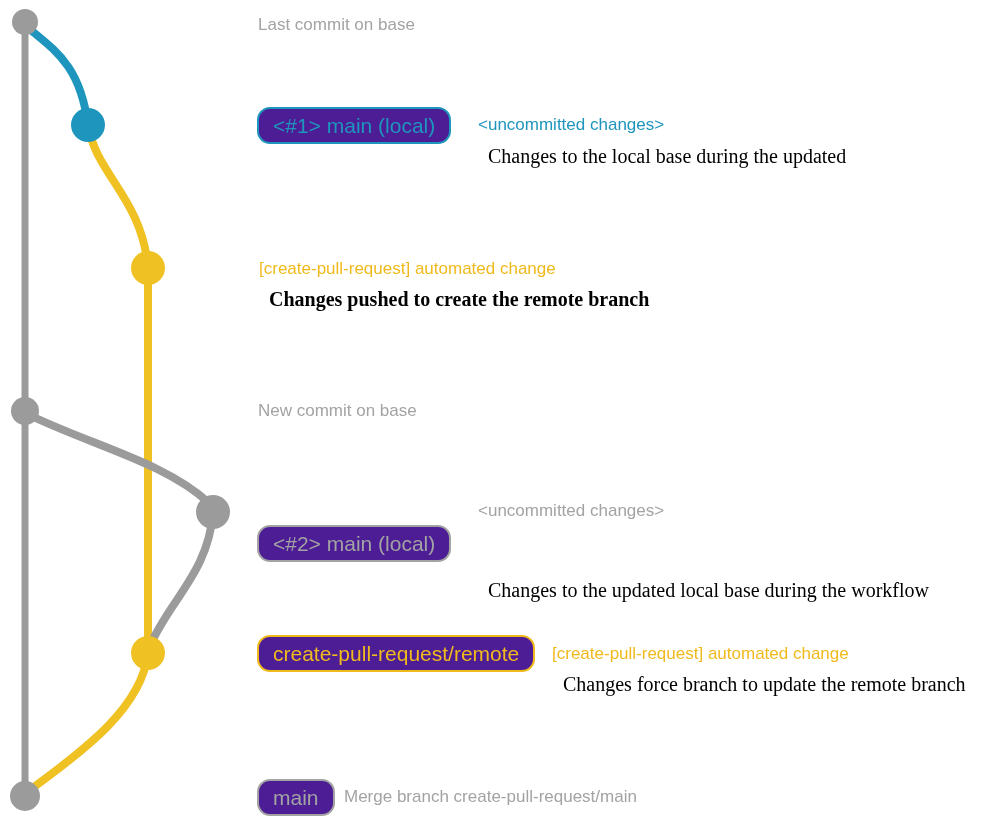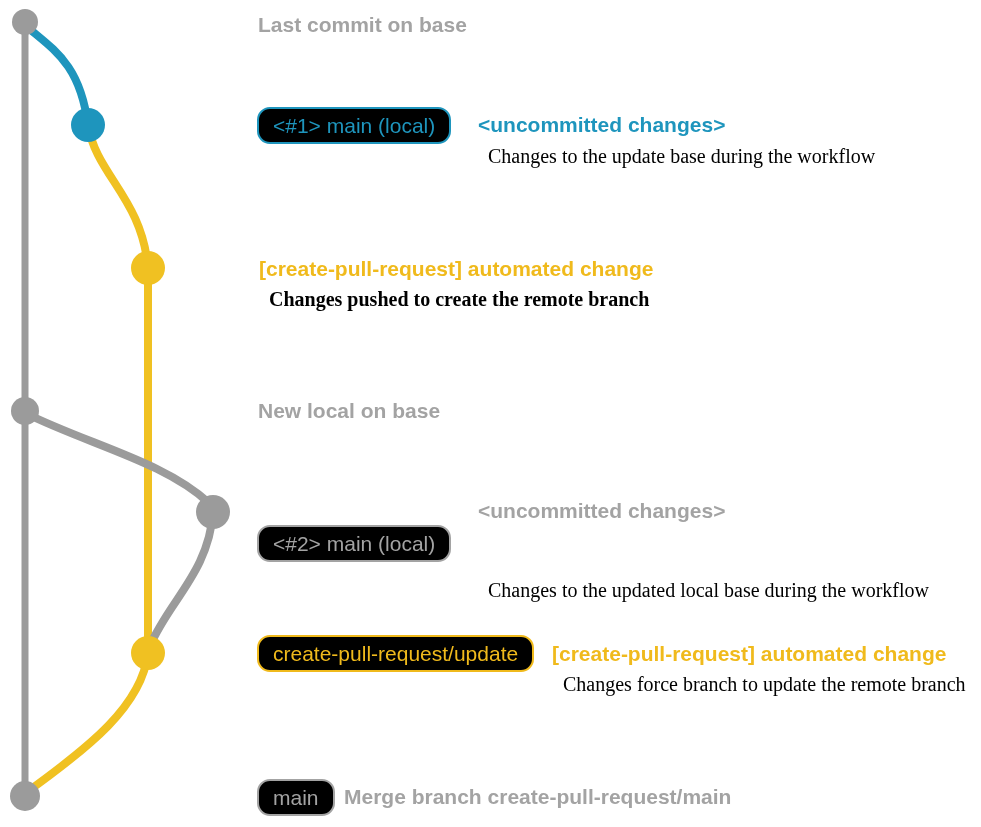--- a/index.html
+++ b/index.html
@@ -6,42 +6,41 @@
   body {
     width: 981px; height: 827px;
     position: relative;
     background: #ffffff;
     overflow: hidden;
     font-family: "Liberation Sans", sans-serif;
   }
   #graph-svg { position: absolute; left: 0; top: 0; }
   .abs { position: absolute; }
   .sans-label {
-    font-size: 21px;
+    font-size: 17px;
     line-height: 24px;
     white-space: nowrap;
-    font-weight: bold;
   }
   .serif-note {
     font-family: "Liberation Serif", serif;
     font-size: 20px;
     line-height: 21px;
     white-space: nowrap;
   }
   .branch-box {
     display: inline-flex;
     align-items: center;
     height: 37px;
     padding: 0 14px;
     border: 2px solid currentColor;
     border-radius: 13px;
     font-size: 21px;
     box-sizing: border-box;
     white-space: nowrap;
-    background: #000000;
+    background: #4c1d95;
   }
 </style>
 </head>
 <body>
 
 <svg id="graph-svg" width="981" height="827" viewBox="0 0 981 827">
 
   <path d="M 25 22 L 25 796" fill="none" stroke-width="7" stroke-linecap="round" stroke="#9b9b9b"></path>
 
   <path d="M 148 268 L 148 653" fill="none" stroke-width="8" stroke-linecap="round" stroke="#f0c122"></path>
@@ -64,35 +63,35 @@
   <circle cx="148" cy="653" r="17" fill="#f0c122"></circle>
   <circle cx="25" cy="796" r="15" fill="#9b9b9b"></circle>
 </svg>
 
 <div class="abs sans-label" style="left: 258px; top: 13px; color: rgb(163, 163, 163);">Last commit on base</div>
 
 <div class="abs branch-box" style="left: 257px; top: 107px; color: rgb(30, 149, 189);">
   <span>&lt;#1&gt; main (local)</span>
 </div>
 <div class="abs sans-label" style="left: 478px; top: 113px; color: rgb(30, 149, 189);">&lt;uncommitted changes&gt;</div>
-<div class="abs serif-note" style="left:488px; top:146px;">Changes to the update base during the workflow</div>
+<div class="abs serif-note" style="left:488px; top:146px;">Changes to the local base during the updated</div>
 
 <div class="abs sans-label" style="left: 259px; top: 257px; color: rgb(240, 186, 28);">[create-pull-request] automated change</div>
 <div class="abs serif-note" style="left:269px; top:289px;font-weight:bold;">Changes pushed to create the remote branch</div>
 
-<div class="abs sans-label" style="left: 258px; top: 399px; color: rgb(163, 163, 163);">New local on base</div>
+<div class="abs sans-label" style="left: 258px; top: 399px; color: rgb(163, 163, 163);">New commit on base</div>
 
 <div class="abs branch-box" style="left: 257px; top: 493px; color: rgb(163, 163, 163); margin-top: 32px;">
   <span>&lt;#2&gt; main (local)</span>
 </div>
 <div class="abs sans-label" style="left: 478px; top: 499px; color: rgb(163, 163, 163);">&lt;uncommitted changes&gt;</div>
 <div class="abs serif-note" style="left:488px; top:532px;margin-top:48px;">Changes to the updated local base during the workflow</div>
 
 <div class="abs branch-box" style="left: 257px; top: 635px; color: rgb(240, 186, 28);">
-  <span>create-pull-request/update</span>
+  <span>create-pull-request/remote</span>
 </div>
 <div class="abs sans-label" style="left: 552px; top: 642px; color: rgb(240, 186, 28);">[create-pull-request] automated change</div>
 <div class="abs serif-note" style="left:563px; top:674px;">Changes force branch to update the remote branch</div>
 
 <div class="abs branch-box" style="left: 257px; top: 779px; color: rgb(163, 163, 163); justify-content: center;">
   <span>main</span>
 </div>
 <div class="abs sans-label" style="left: 344px; top: 785px; color: rgb(163, 163, 163);">Merge branch create-pull-request/main</div>
 
 </body></html>

